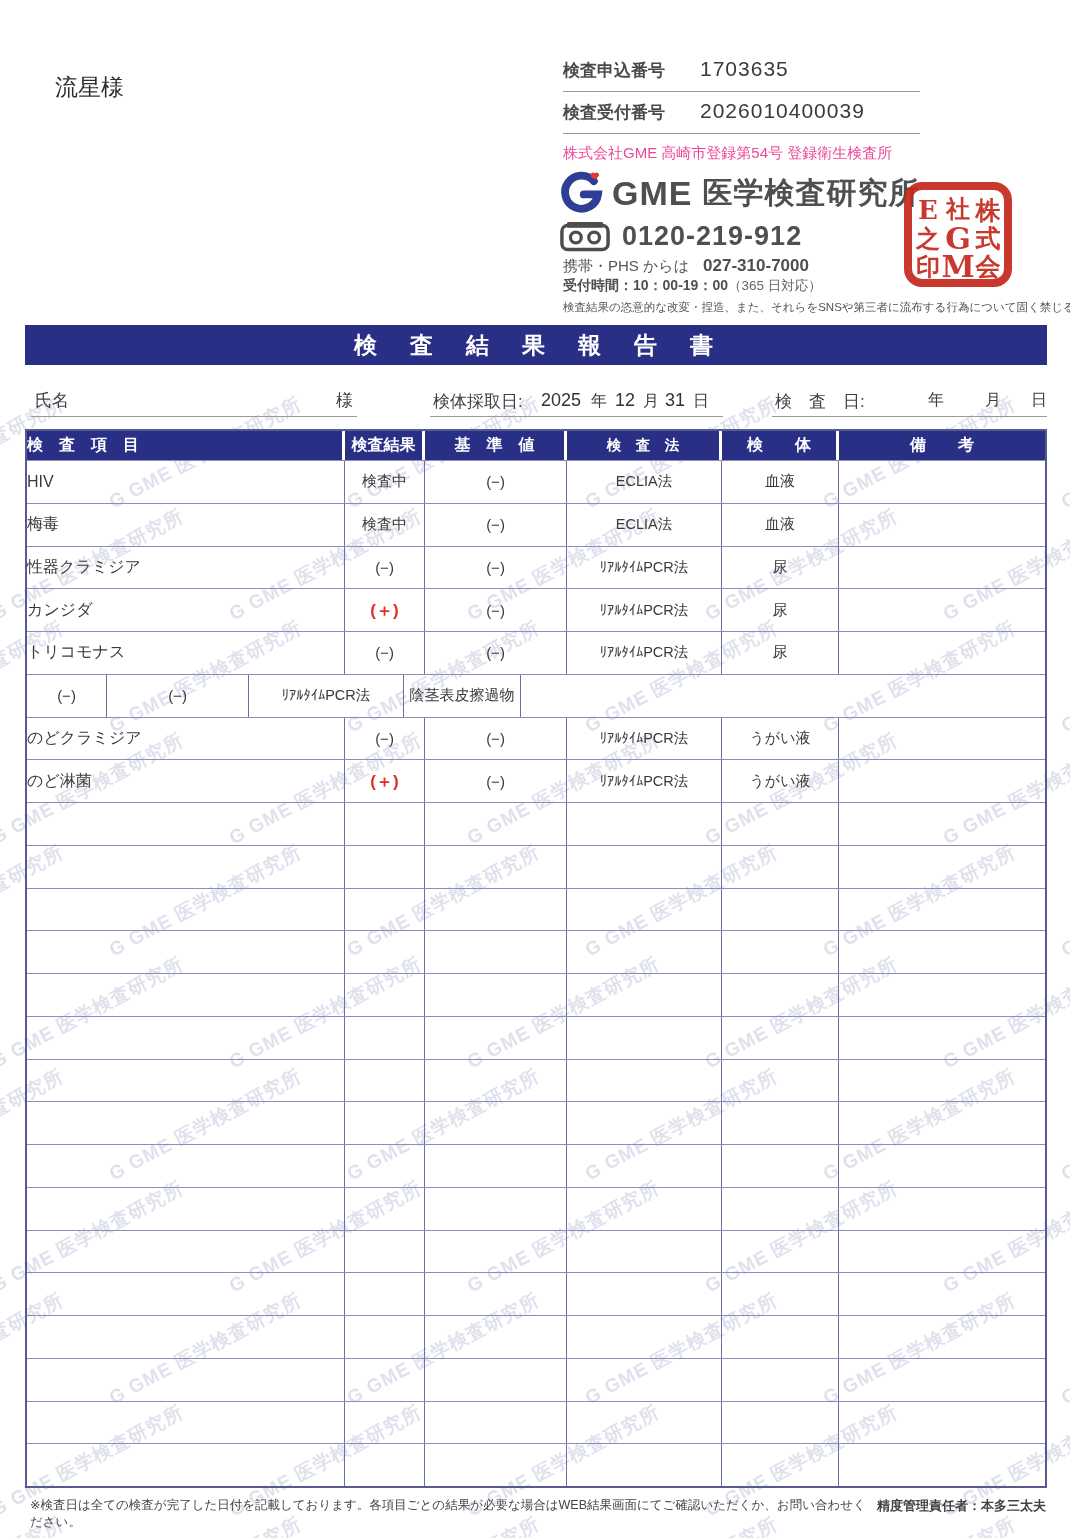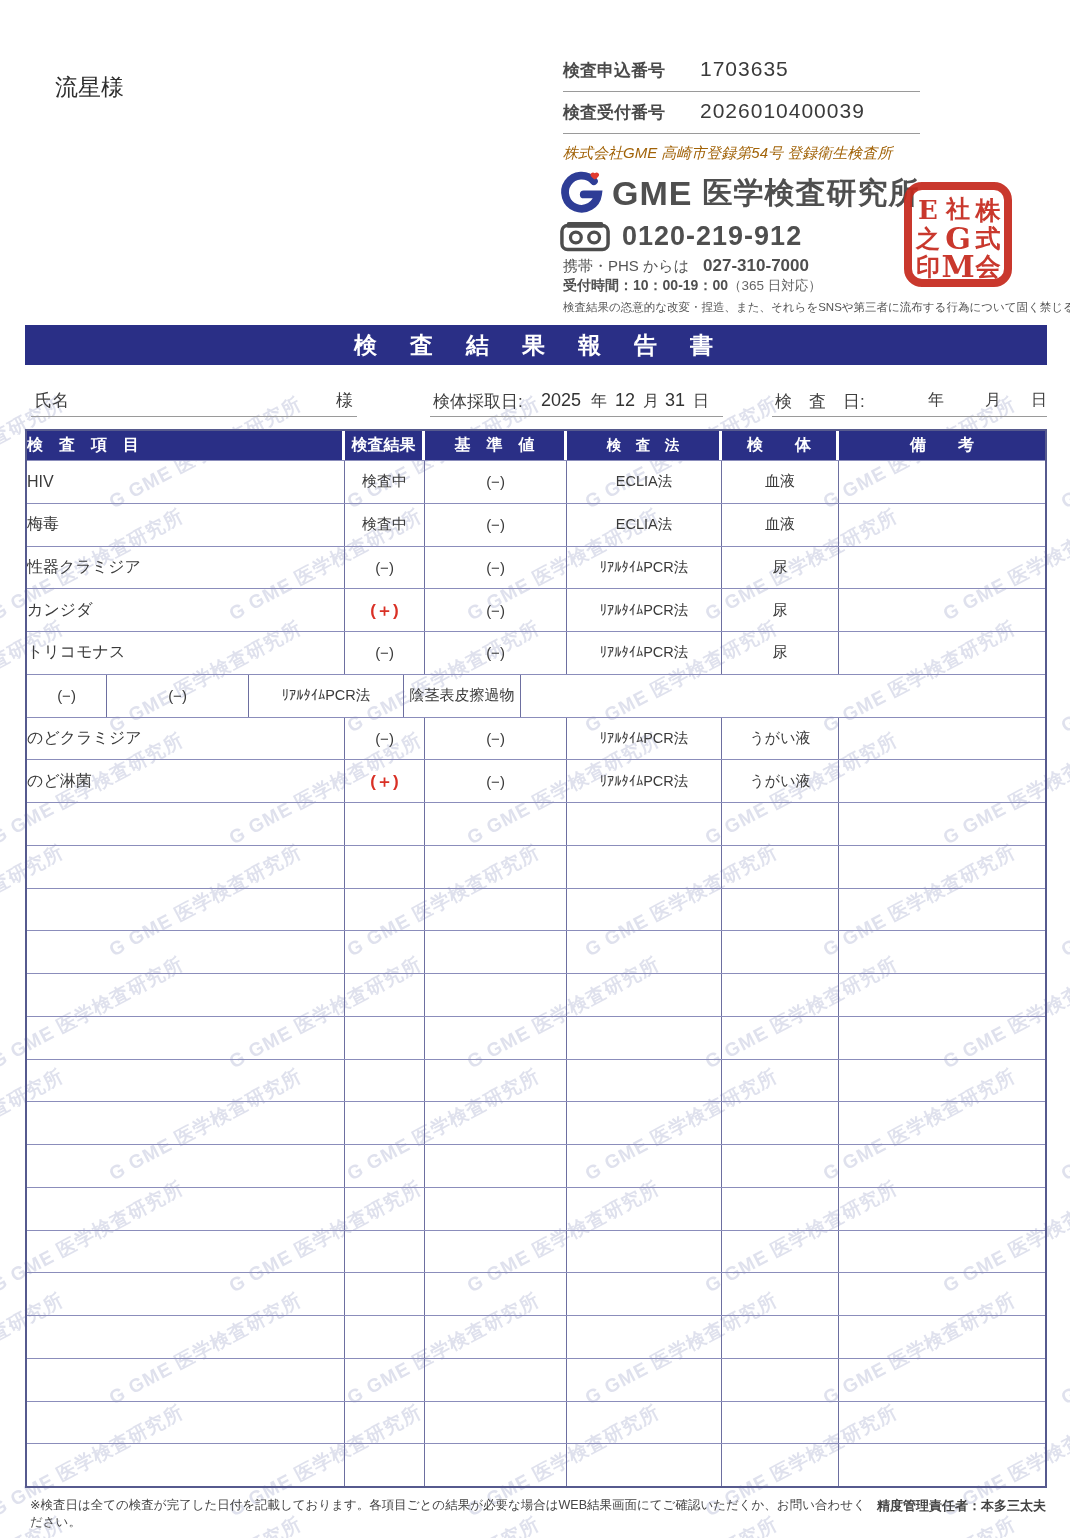--- a/index.html
+++ b/index.html
@@ -14,21 +14,21 @@
   
   #watermarks{position:absolute;inset:0;pointer-events:none;z-index:0;}
   .wm{position:absolute;font-weight:bold;font-size:19px;letter-spacing:1px;
       color:rgba(158,163,200,0.33);white-space:nowrap;transform:rotate(-28deg);}
   .content{position:absolute;inset:0;z-index:1;}
   
   .patient-name{left:55px;top:72px;font-size:23px;color:#2e2e2e;}
   .num-label{font-size:17px;font-weight:bold;color:#4a4a4a;}
   .num-value{font-size:21px;color:#3a3a3a;letter-spacing:1px;}
   .uline{height:1px;background:#9a9a9a;}
-  .company-line{left:563px;top:144px;font-size:15px;color:#a16207;font-style:italic;}
+  .company-line{left:563px;top:144px;font-size:15px;color:#ec4899;}
   .logo-row{left:558px;top:170px;display:flex;align-items:center;}
   .brand{font-size:34px;font-weight:800;color:var(--gray);margin-left:8px;letter-spacing:1px;}
   .brand-suffix{font-size:30px;font-weight:600;color:var(--gray);margin-left:10px;letter-spacing:1px;}
   .freedial-row{left:560px;top:221px;display:flex;align-items:center;}
   .freedial-number{font-size:27px;font-weight:800;color:var(--gray);margin-left:12px;letter-spacing:1px;}
   .mobile-row{left:563px;top:256px;font-size:15px;color:#555;}
   .mobile-number{font-size:17px;font-weight:800;color:var(--gray);margin-left:14px;}
   .hours-row{left:563px;top:277px;font-size:14px;color:var(--gray);}
   .hours-label{font-weight:800;}
   .hours-note{font-weight:400;color:#666;font-size:13.5px;}

